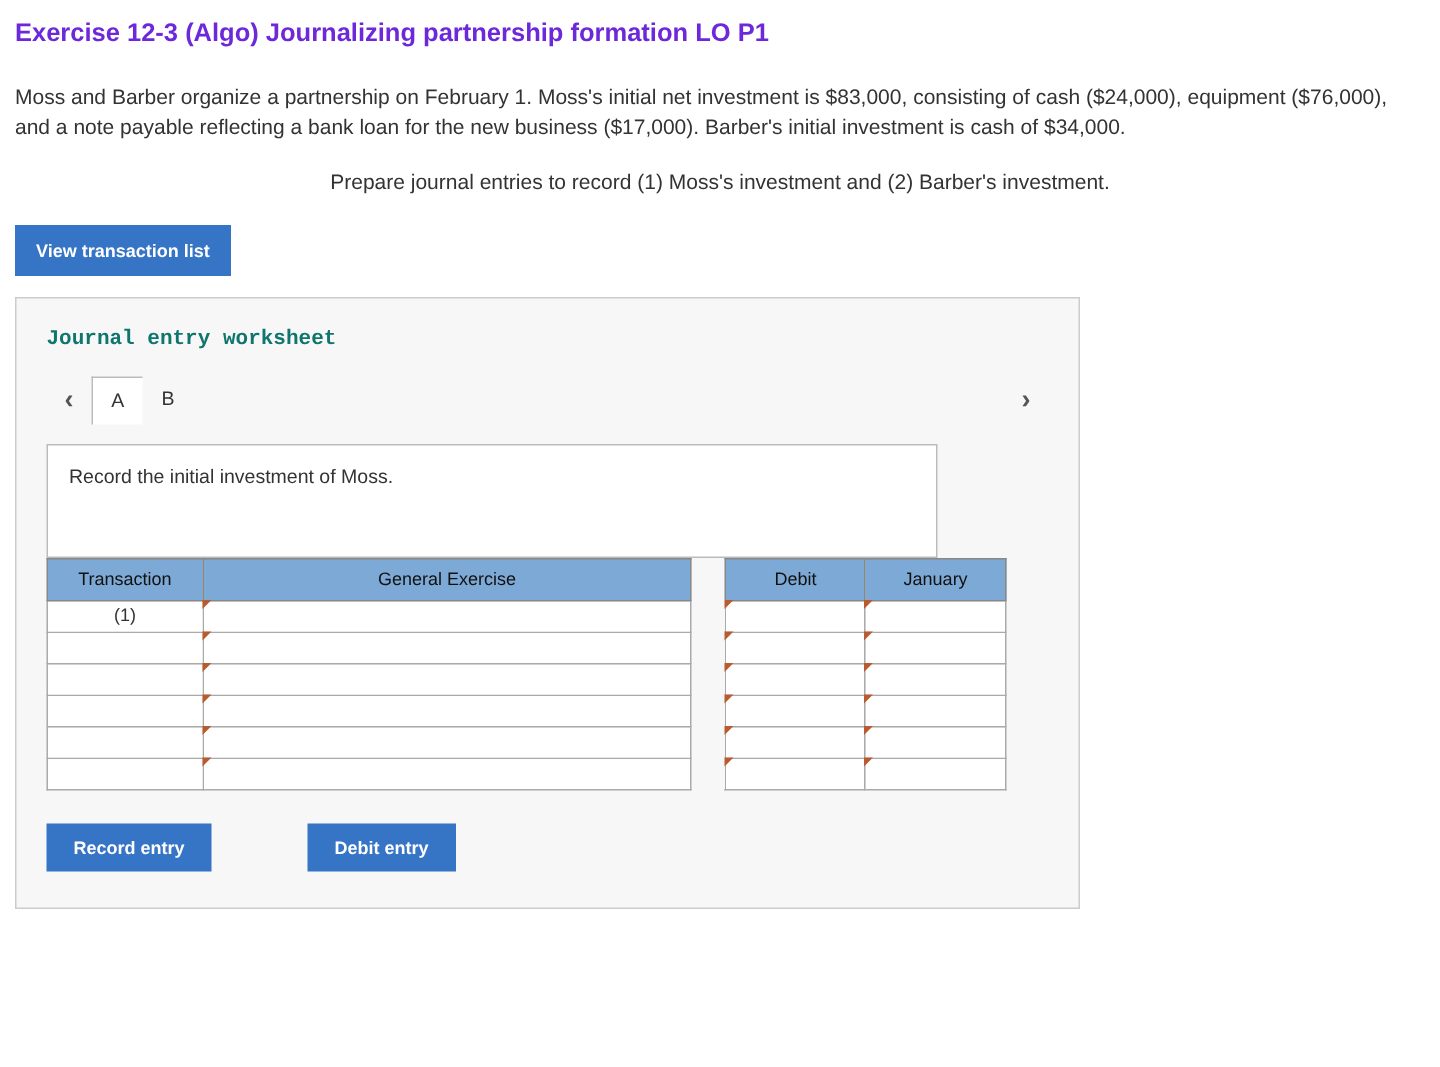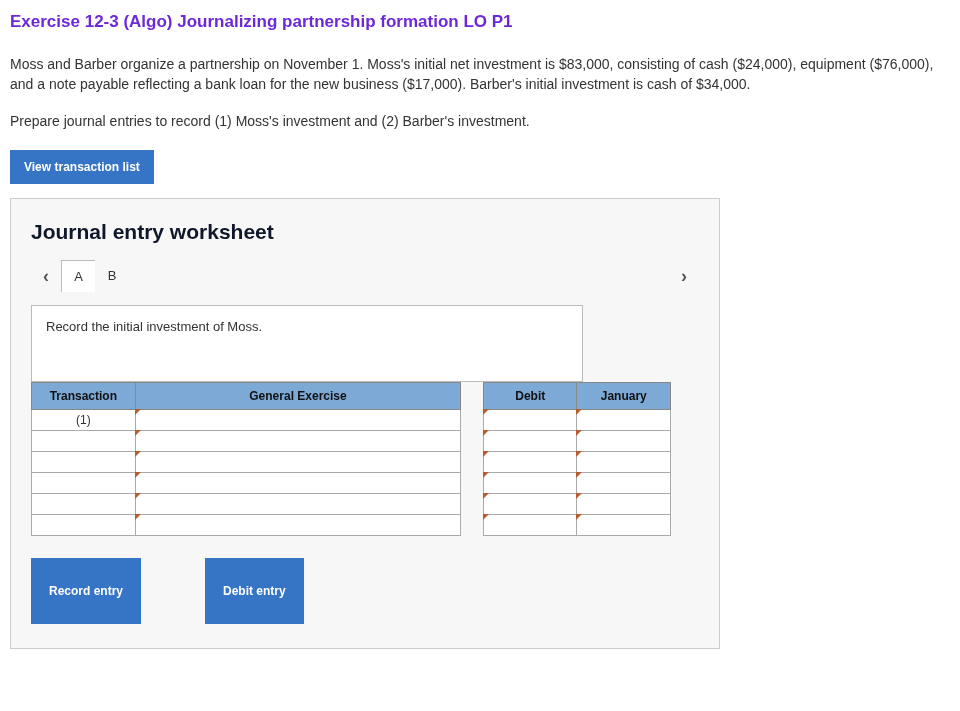--- a/index.html
+++ b/index.html
@@ -19,44 +19,45 @@
   .problem-text {
     font-size: 14px;
     color: #333;
     margin-bottom: 18px;
     line-height: 1.45;
   }
   .instruction {
     font-size: 14px;
     color: #333;
     margin-bottom: 18px;
+    text-align: center;
   }
   .btn-primary {
     background: #3674c5;
     color: #fff;
     border: none;
     padding: 10px 14px;
     font-size: 12px;
     font-weight: bold;
     cursor: pointer;
   }
   .worksheet-panel {
     margin-top: 14px;
     border: 1px solid #ccc;
     background: #f7f7f7;
     padding: 18px 20px 24px 20px;
     width: 710px;
     box-sizing: border-box;
   }
   .worksheet-title {
-    font-size: 21px;
+    font-size: 14px;
     font-weight: bold;
-    color: #0f172a;
+    color: #0f766e;
     margin: 0 0 14px 0;
-    font-family: Liberation Sans, sans-serif;
+    font-family: Liberation Mono, monospace;
   }
   .tab-nav {
     display: flex;
     align-items: stretch;
     margin-bottom: 14px;
     height: 32px;
   }
   .nav-arrow {
     width: 30px;
     display:flex;
@@ -91,37 +92,37 @@
   .tab-btn.inactive {
     border:none;
     background:transparent;
   }
   .prompt-box {
     background:#fff;
     border:1px solid #bbb;
     padding: 12px 14px 44px 14px;
     margin-top: -1px;
     font-size: 13px;
-    width: 552px;
+    width: 594px;
     box-sizing:border-box;
   }
   .note {
     color: #c0392b;
     font-size: 12px;
     margin: 14px 0 6px 0;
   }
   table.journal {
     border-collapse: collapse;
     width: 640px;
   }
   table.journal th {
     background: #7ca9d6;
     color: #111;
     font-size: 12px;
-    font-weight: bold;
+    font-weight: normal;
     border: 1px solid #888;
     padding: 5px 4px;
     text-align: center;
   }
   table.journal td {
     border: 1px solid #aaa;
     height: 20px;
     background: #fff;
     font-size: 12px;
     text-align:center;
@@ -141,33 +142,33 @@
   .col-debit, .col-credit { width: 85px; }
   .spacer-col { border:none !important; background: #f7f7f7 !important; width: 14px;}
   .btn-row {
     margin-top: 22px;
     display:flex;
     gap: 0;
     align-items:center;
     width: 640px;
   }
   .btn-row .btn-primary {
-    padding: 26px 18px;
+    padding: 9px 18px;
   }
   .btn-row .gap1 { width: 64px; }
   .btn-row .push { margin-left:auto; }
 </style>
 </head>
 <body>
 
 
 
 <h1 class="title">Exercise 12-3 (Algo) Journalizing partnership formation LO P1</h1>
 
-<div class="problem-text">Moss and Barber organize a partnership on November 1. Moss's initial net investment is $83,000, consisting of cash ($24,000), equipment ($76,000), and a note payable reflecting a bank loan for the new business ($17,000). Barber's initial investment is cash of $34,000.</div>
+<div class="problem-text">Moss and Barber organize a partnership on February 1. Moss's initial net investment is $83,000, consisting of cash ($24,000), equipment ($76,000), and a note payable reflecting a bank loan for the new business ($17,000). Barber's initial investment is cash of $34,000.</div>
 
 <div class="instruction">Prepare journal entries to record (1) Moss's investment and (2) Barber's investment.</div>
 
 <button class="btn-primary">View transaction list</button>
 
 <div class="worksheet-panel">
   <div class="worksheet-title">Journal entry worksheet</div>
 
   <div class="tab-nav">
     <div class="nav-arrow">‹</div>

